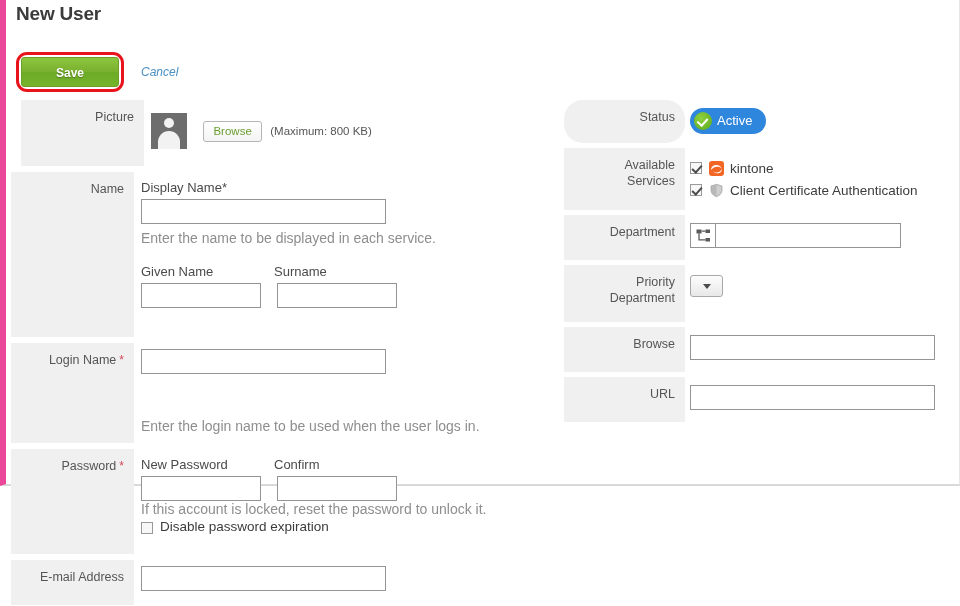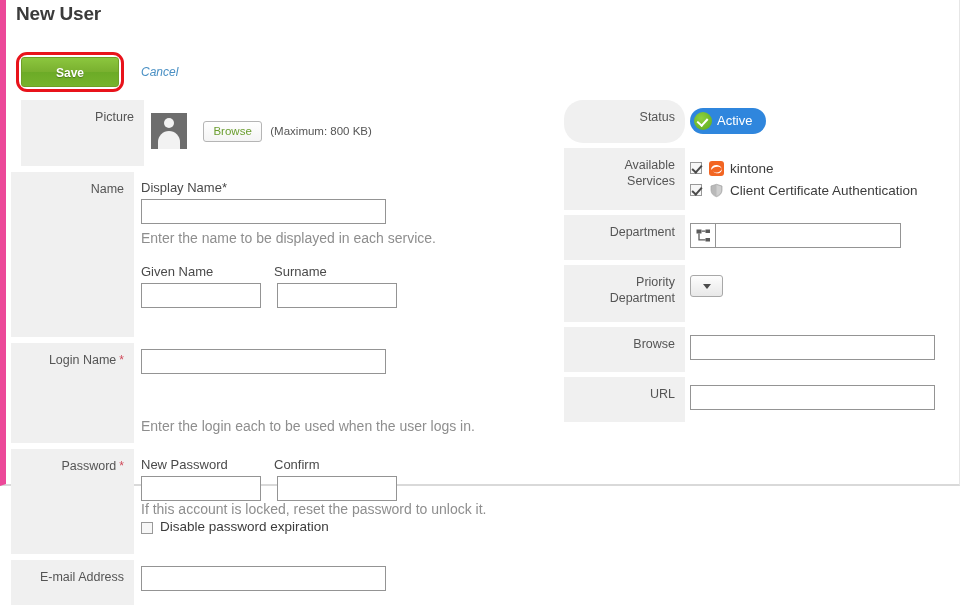--- a/index.html
+++ b/index.html
@@ -304,21 +304,21 @@
         </div>
       </div>
     </div>
 
     <div class="frow" style="height:100px; margin-top:6px;">
       <div class="flabel" style="height:100px;">
         <span class="lb"><span>Login Name</span><span class="req">*</span></span>
       </div>
       <div class="fbody" style="top:6px;">
         <input class="txt w-wide" type="text" value="" style="">
-        <div class="hint" style="margin-top:44px;">Enter the login each to be used when the user logs in.</div>
+        <div class="hint" style="margin-top:44px;">Enter the login name to be used when the user logs in.</div>
       </div>
     </div>
 
     <div class="frow" style="height:105px; margin-top:6px;">
       <div class="flabel" style="height:105px;">
         <span class="lb"><span>Password</span><span class="req">*</span></span>
       </div>
       <div class="fbody" style="top:6px;">
         <div>
           <span class="sublabel" style="width:133px;">New Password</span><span class="sublabel">Confirm</span>

